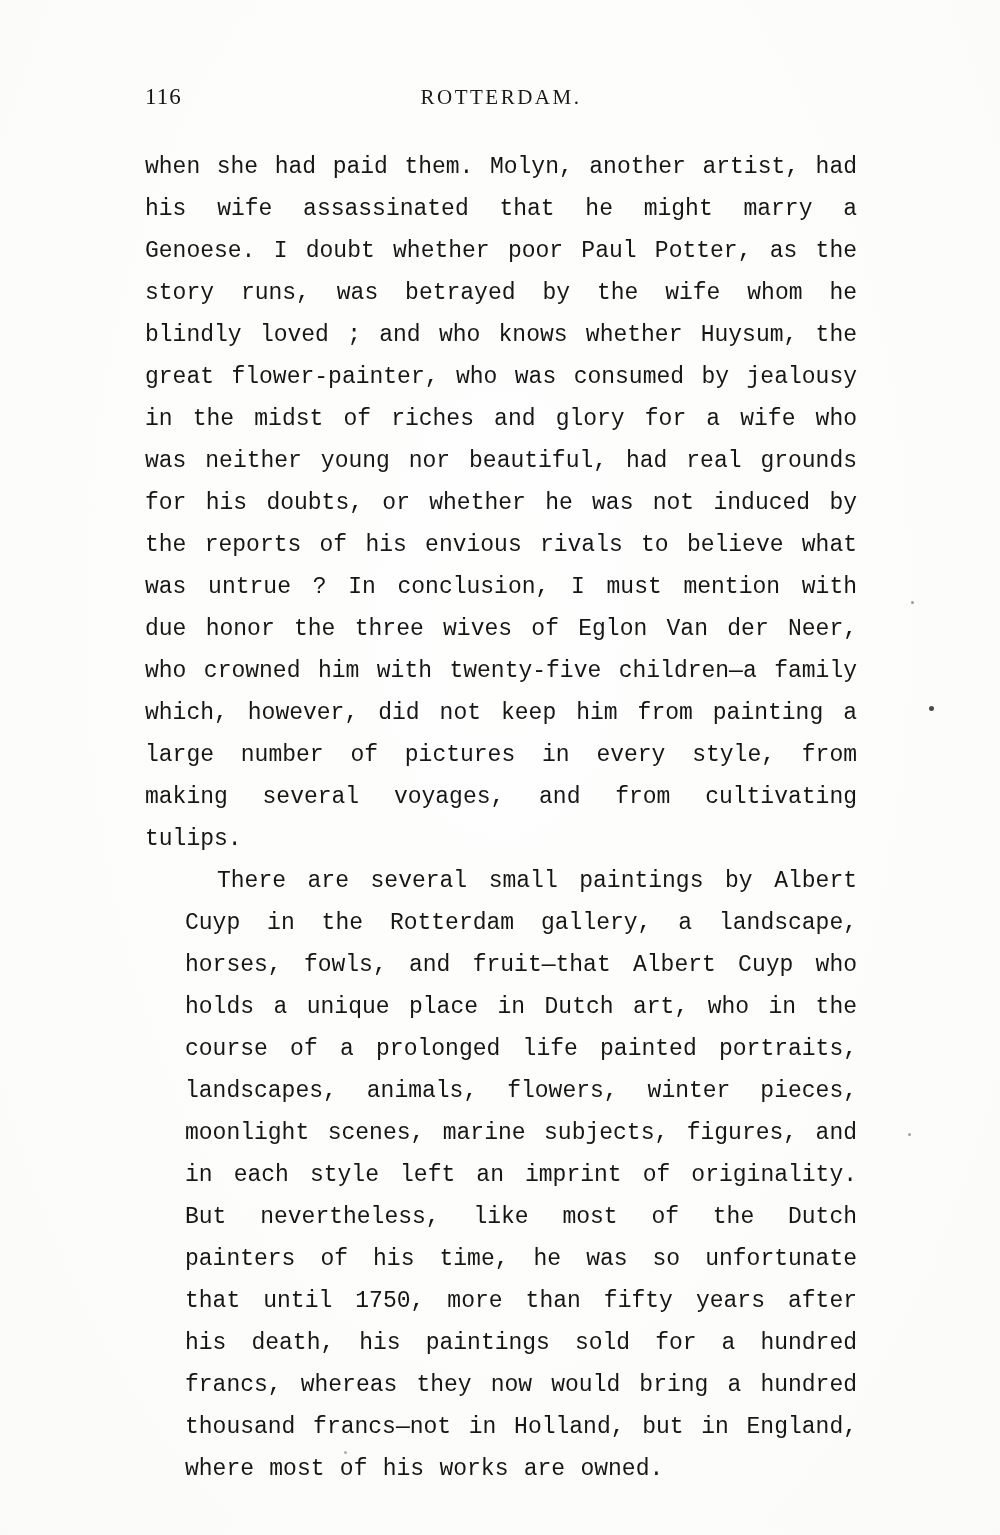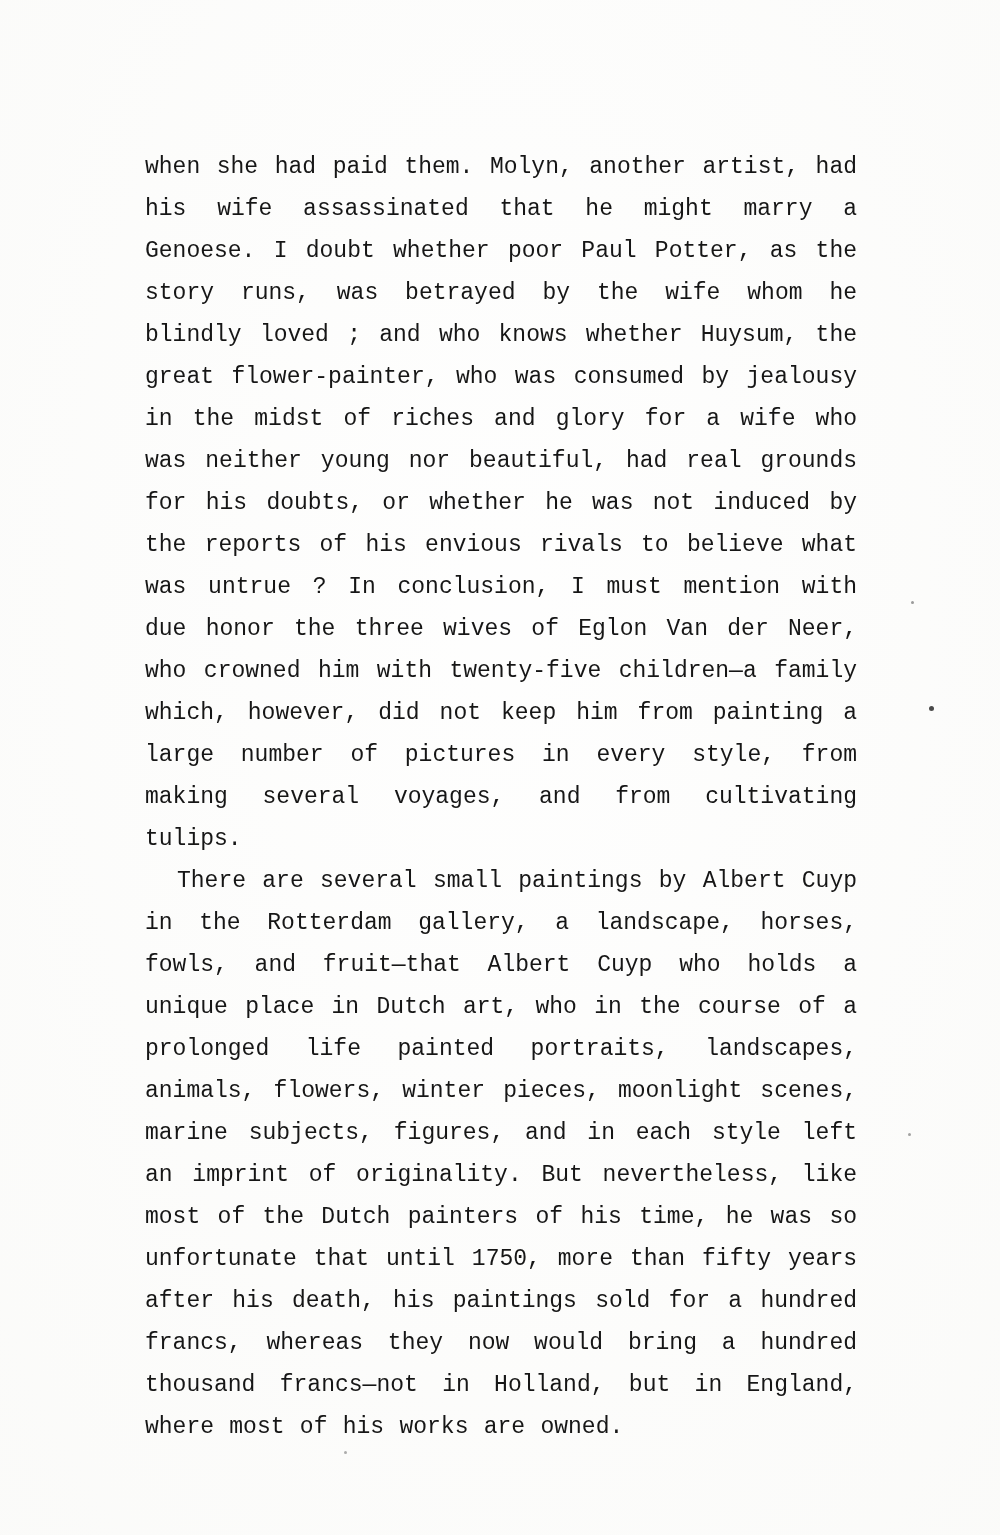--- a/index.html
+++ b/index.html
@@ -58,36 +58,41 @@
       text-justify: inter-word;
       color: #161616;
     }
     .body-text p {
       margin: 0;
       word-spacing: 1.5px;
       font-family: Liberation Mono, monospace;
     }
     .body-text p.indent {
       text-indent: 32px;
+      margin-left: 40px;
     }
     .speck {
       position: absolute;
       background: #4a4a4a;
       border-radius: 50%;
     }
     .speck-1 { left: 929px; top: 706px; width: 5px; height: 5px; }
     .speck-2 { left: 911px; top: 601px; width: 3px; height: 3px; opacity: 0.55; }
     .speck-3 { left: 908px; top: 1133px; width: 3px; height: 3px; opacity: 0.5; }
     .speck-4 { left: 344px; top: 1451px; width: 3px; height: 3px; opacity: 0.45; }
   </style>
 </head>
 <body>
 
 <div class="page">
 
+  <div class="running-header">
+    <span class="pagenum">116</span>
+    <span class="running-title">ROTTERDAM.</span>
+  </div>
 
   <div class="body-text">
     <p>when she had paid them. Molyn, another artist, had his wife assassinated that he might marry a Genoese. I doubt whether poor Paul Potter, as the story runs, was betrayed by the wife whom he blindly loved ; and who knows whether Huysum, the great flower-painter, who was consumed by jealousy in the midst of riches and glory for a wife who was neither young nor beautiful, had real grounds for his doubts, or whether he was not induced by the reports of his envious rivals to believe what was untrue ? In conclusion, I must mention with due honor the three wives of Eglon Van der Neer, who crowned him with twenty-five children—a family which, however, did not keep him from painting a large number of pictures in every style, from making several voyages, and from cultivating tulips.</p>
     <p class="indent">There are several small paintings by Albert Cuyp in the Rotterdam gallery, a landscape, horses, fowls, and fruit—that Albert Cuyp who holds a unique place in Dutch art, who in the course of a prolonged life painted portraits, landscapes, animals, flowers, winter pieces, moonlight scenes, marine subjects, figures, and in each style left an imprint of originality. But nevertheless, like most of the Dutch painters of his time, he was so unfortunate that until 1750, more than fifty years after his death, his paintings sold for a hundred francs, whereas they now would bring a hundred thousand francs—not in Holland, but in England, where most of his works are owned.</p>
   </div>
 
   <div class="speck speck-1"></div>
   <div class="speck speck-2"></div>
   <div class="speck speck-3"></div>
   <div class="speck speck-4"></div>

